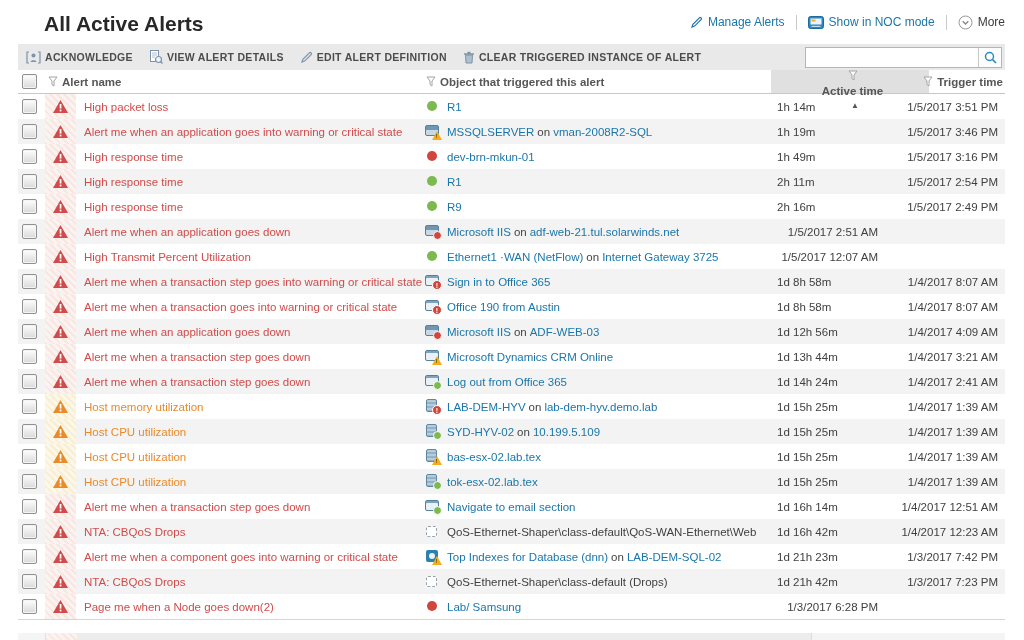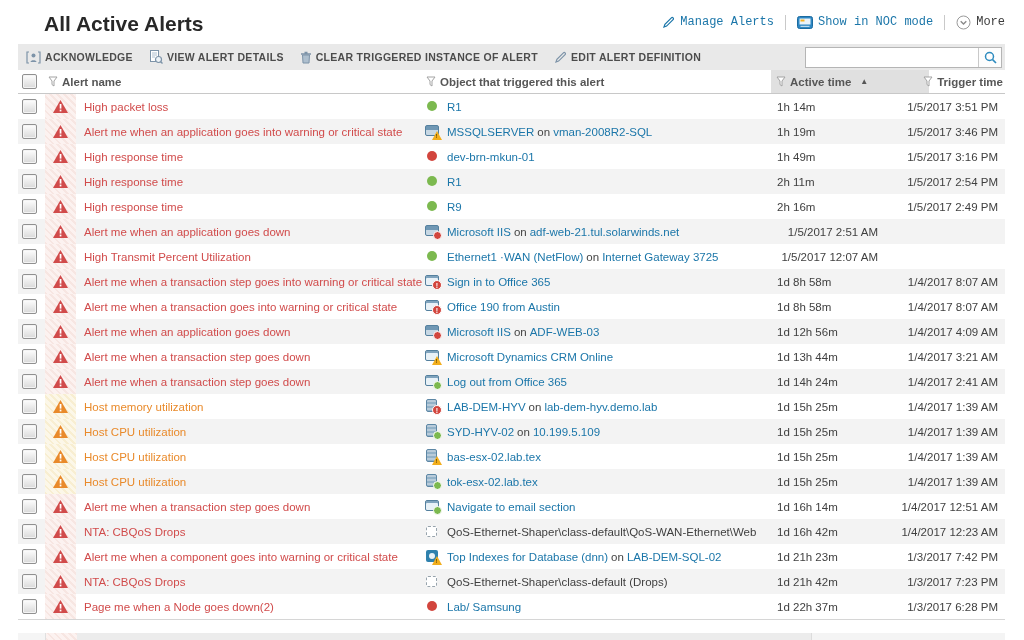--- a/index.html
+++ b/index.html
@@ -3,21 +3,21 @@
 <meta charset="utf-8">
 <style>
   html,body{margin:0;padding:0;background:#fff;}
   body{width:1024px;height:640px;position:relative;overflow:hidden;
        font-family:"Liberation Sans", sans-serif;color:#3f3f3f;}
   a{text-decoration:none;cursor:pointer;}
 
   
   .titlebar{position:absolute;left:0;top:0;width:1024px;height:44px;}
   .page-title{position:absolute;left:20px;top:12px;font-size:21px;font-weight:700;color:#282828;margin-left:24px;}
-  .title-links{position:absolute;right:19px;top:0;height:44px;display:flex;align-items:center;font-size:12px;font-family:Liberation Mono, monospace;}
+  .title-links{position:absolute;right:19px;top:0;height:44px;display:flex;align-items:center;font-size:12px;}
   .tlink{display:flex;align-items:center;gap:5px;color:#1b76a9;white-space:nowrap;}
   .tlink.dark{color:#3c3c3c;}
   .tsep{width:1px;height:15px;background:#c9c9c9;margin:0 11px;}
 
   
   .toolbar{position:absolute;left:18px;top:44px;width:987px;height:26px;background:#e9e9e9;
            display:flex;align-items:center;padding:0;box-sizing:border-box;}
   .tb-btn{display:flex;align-items:center;gap:4px;font-size:10.5px;font-weight:600;letter-spacing:.3px;
           color:#4c4c4c;padding:0 8px;height:26px;white-space:nowrap;cursor:pointer;}
   .search-wrap{margin-left:auto;margin-right:3px;display:flex;align-items:center;background:#fff;
@@ -28,21 +28,21 @@
               justify-content:center;cursor:pointer;background:#fdfdfd;}
 
   
   .table{position:absolute;left:18px;top:70px;width:987px;}
   .thead{display:flex;height:23px;border-bottom:1px solid #c8c8c8;align-items:center;
          font-size:11.5px;font-weight:700;color:#565656;}
   .h{display:flex;align-items:center;gap:4px;box-sizing:border-box;height:23px;}
   .h-check{width:27px;padding-left:4px;}
   .h-name{width:379px;padding-left:3px;}
   .h-obj{width:347px;padding-left:2px;}
-  .h-active{width:158px;padding-left:5px;background:#e0e0e0;}
+  .h-active{width:158px;padding-left:5px;background:#e0e0e0;flex-direction:column;}
   .h-trigger{width:76px;justify-content:flex-end;padding-right:2px;white-space:nowrap;}
   .sort-arrow{font-size:8px;color:#555;margin-left:5px;}
 
   .checkbox{width:13px;height:13px;border:1px solid #909090;border-radius:2px;display:inline-block;
             background:linear-gradient(#fefefe,#d9d9d9);box-shadow:inset 0 0 0 1px #f4f4f4;cursor:pointer;}
 
   .tbody{display:block;}
   .row{display:flex;height:25px;align-items:center;font-size:11.5px;}
   .row:nth-child(even){background:#f3f3f3;}
   .c{box-sizing:border-box;display:flex;align-items:center;height:25px;}
@@ -157,35 +157,35 @@
           <rect x="1.5" y="0.5" width="8" height="11" fill="#fff" stroke="#7d93a8"></rect>
           <path d="M3 3 H8 M3 5 H8 M3 7 H6" stroke="#aebfce" stroke-width="1"></path>
           <circle cx="9.5" cy="9.5" r="3" fill="#eef3f7" stroke="#7d93a8" stroke-width="1.2"></circle>
           <path d="M11.7 11.7 L13.5 13.5" stroke="#7d93a8" stroke-width="1.4"></path>
         </svg>
     </span>
     <span>VIEW ALERT DETAILS</span>
   </a>
   <a class="tb-btn">
     <span class="icon">
+      <svg width="13" height="13" viewBox="0 0 13 13">
+          <path d="M2 11 L2.9 8.4 L9.4 1.9 a1.1 1.1 0 0 1 1.7 1.7 L4.6 10.1 Z" fill="none" stroke="#7d93a8" stroke-width="1.2"></path>
+        </svg>
+    </span>
+    <span>EDIT ALERT DEFINITION</span>
+  </a>
+  <a class="tb-btn">
+    <span class="icon">
       <svg width="12" height="13" viewBox="0 0 12 13">
           <path d="M2.5 4 H9.5 L9 12 H3 Z" fill="#aebfce" stroke="#7d93a8"></path>
           <path d="M1 3 H11 M4.5 1.5 H7.5" stroke="#7d93a8" stroke-width="1.3"></path>
         </svg>
     </span>
     <span>CLEAR TRIGGERED INSTANCE OF ALERT</span>
   </a>
-  <a class="tb-btn">
-    <span class="icon">
-      <svg width="13" height="13" viewBox="0 0 13 13">
-          <path d="M2 11 L2.9 8.4 L9.4 1.9 a1.1 1.1 0 0 1 1.7 1.7 L4.6 10.1 Z" fill="none" stroke="#7d93a8" stroke-width="1.2"></path>
-        </svg>
-    </span>
-    <span>EDIT ALERT DEFINITION</span>
-  </a>
   <div class="search-wrap">
     <input class="search-input" type="text" placeholder="Enter search..." style="">
     <span class="search-btn">
       <span class="icon">
         <svg width="13" height="13" viewBox="0 0 13 13">
             <circle cx="5.5" cy="5.5" r="4" fill="none" stroke="#2d8bbf" stroke-width="1.5"></circle>
             <path d="M8.6 8.6 L12 12" stroke="#2d8bbf" stroke-width="1.6"></path>
           </svg>
       </span>
     </span>
@@ -904,23 +904,20 @@
       <a class="alert-name">Page me when a Node goes down(2)</a>
     </div>
     <div class="c col-obj">
       <span class="obj-icon-wrap">
         <span class="obj-icon oi-node dot-red"></span>
 
       </span>
       <a class="obj-link obj-name">Lab/ Samsung</a>
 
       <a class="obj-link obj-target"></a>
-    </div>
-    <div class="c col-active">
-      <span>1d 22h 37m</span>
     </div>
     <div class="c col-trigger">
       <span>1/3/2017 6:28 PM</span>
     </div>
   </div>
 </div>
   <div class="table-bottom"></div>
 </div>
 
 <div class="partial-row">

